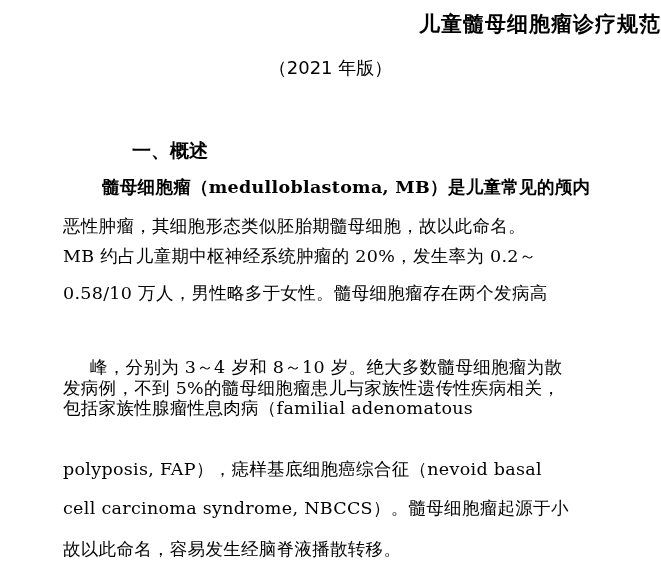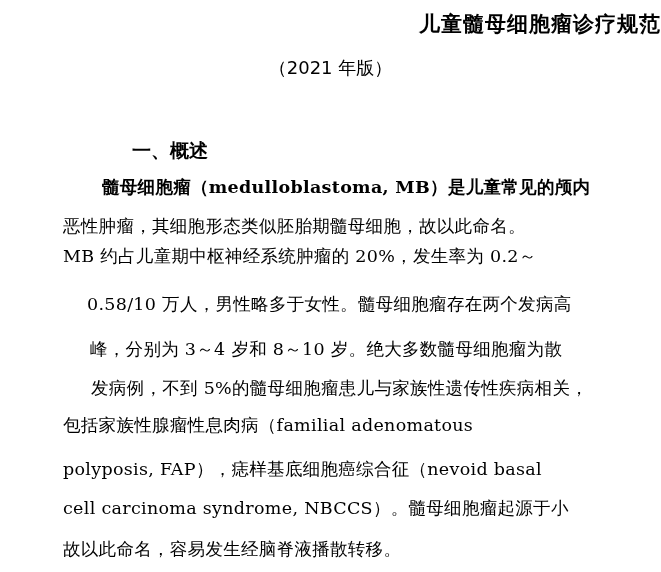--- a/index.html
+++ b/index.html
@@ -67,20 +67,20 @@
 <body>
 
 <div class="page">
   <div class="title">儿童髓母细胞瘤诊疗规范</div>
   <div class="subtitle">（2021 年版）</div>
   <div class="heading">一、概述</div>
 
   <div class="line" style="left:102px;width:514px;top:175px;font-weight:bold;">髓母细胞瘤（medulloblastoma, MB）是儿童常见的颅内</div>
   <div class="line" style="top:215px;font-family:Liberation Mono, monospace;">恶性肿瘤，其细胞形态类似胚胎期髓母细胞，故以此命名。</div>
   <div class="line" style="top:244px;">MB 约占儿童期中枢神经系统肿瘤的 20%，发生率为 0.2～</div>
-  <div class="line" style="top:292px;margin-left:24px;">0.58/10 万人，男性略多于女性。髓母细胞瘤存在两个发病高</div>
-  <div class="line" style="top:337px;padding-left:27px;">峰，分别为 3～4 岁和 8～10 岁。绝大多数髓母细胞瘤为散</div>
-  <div class="line" style="top:376px;text-align:center;">发病例，不到 5%的髓母细胞瘤患儿与家族性遗传性疾病相关，</div>
-  <div class="line" style="top:413px;">包括家族性腺瘤性息肉病（familial adenomatous</div>
+  <div class="line" style="top:281px;">0.58/10 万人，男性略多于女性。髓母细胞瘤存在两个发病高</div>
+  <div class="line" style="top:355px;padding-left:27px;">峰，分别为 3～4 岁和 8～10 岁。绝大多数髓母细胞瘤为散</div>
+  <div class="line" style="top:376px;">发病例，不到 5%的髓母细胞瘤患儿与家族性遗传性疾病相关，</div>
+  <div class="line" style="top:396px;">包括家族性腺瘤性息肉病（familial adenomatous</div>
   <div class="line" style="top:496px;">cell carcinoma syndrome, NBCCS）。髓母细胞瘤起源于小</div>
   <div class="line" style="top:457px;">polyposis, FAP），痣样基底细胞癌综合征（nevoid basal</div>
   <div class="line" style="top:537px;">故以此命名，容易发生经脑脊液播散转移。</div>
 </div>
 
 </body></html>

